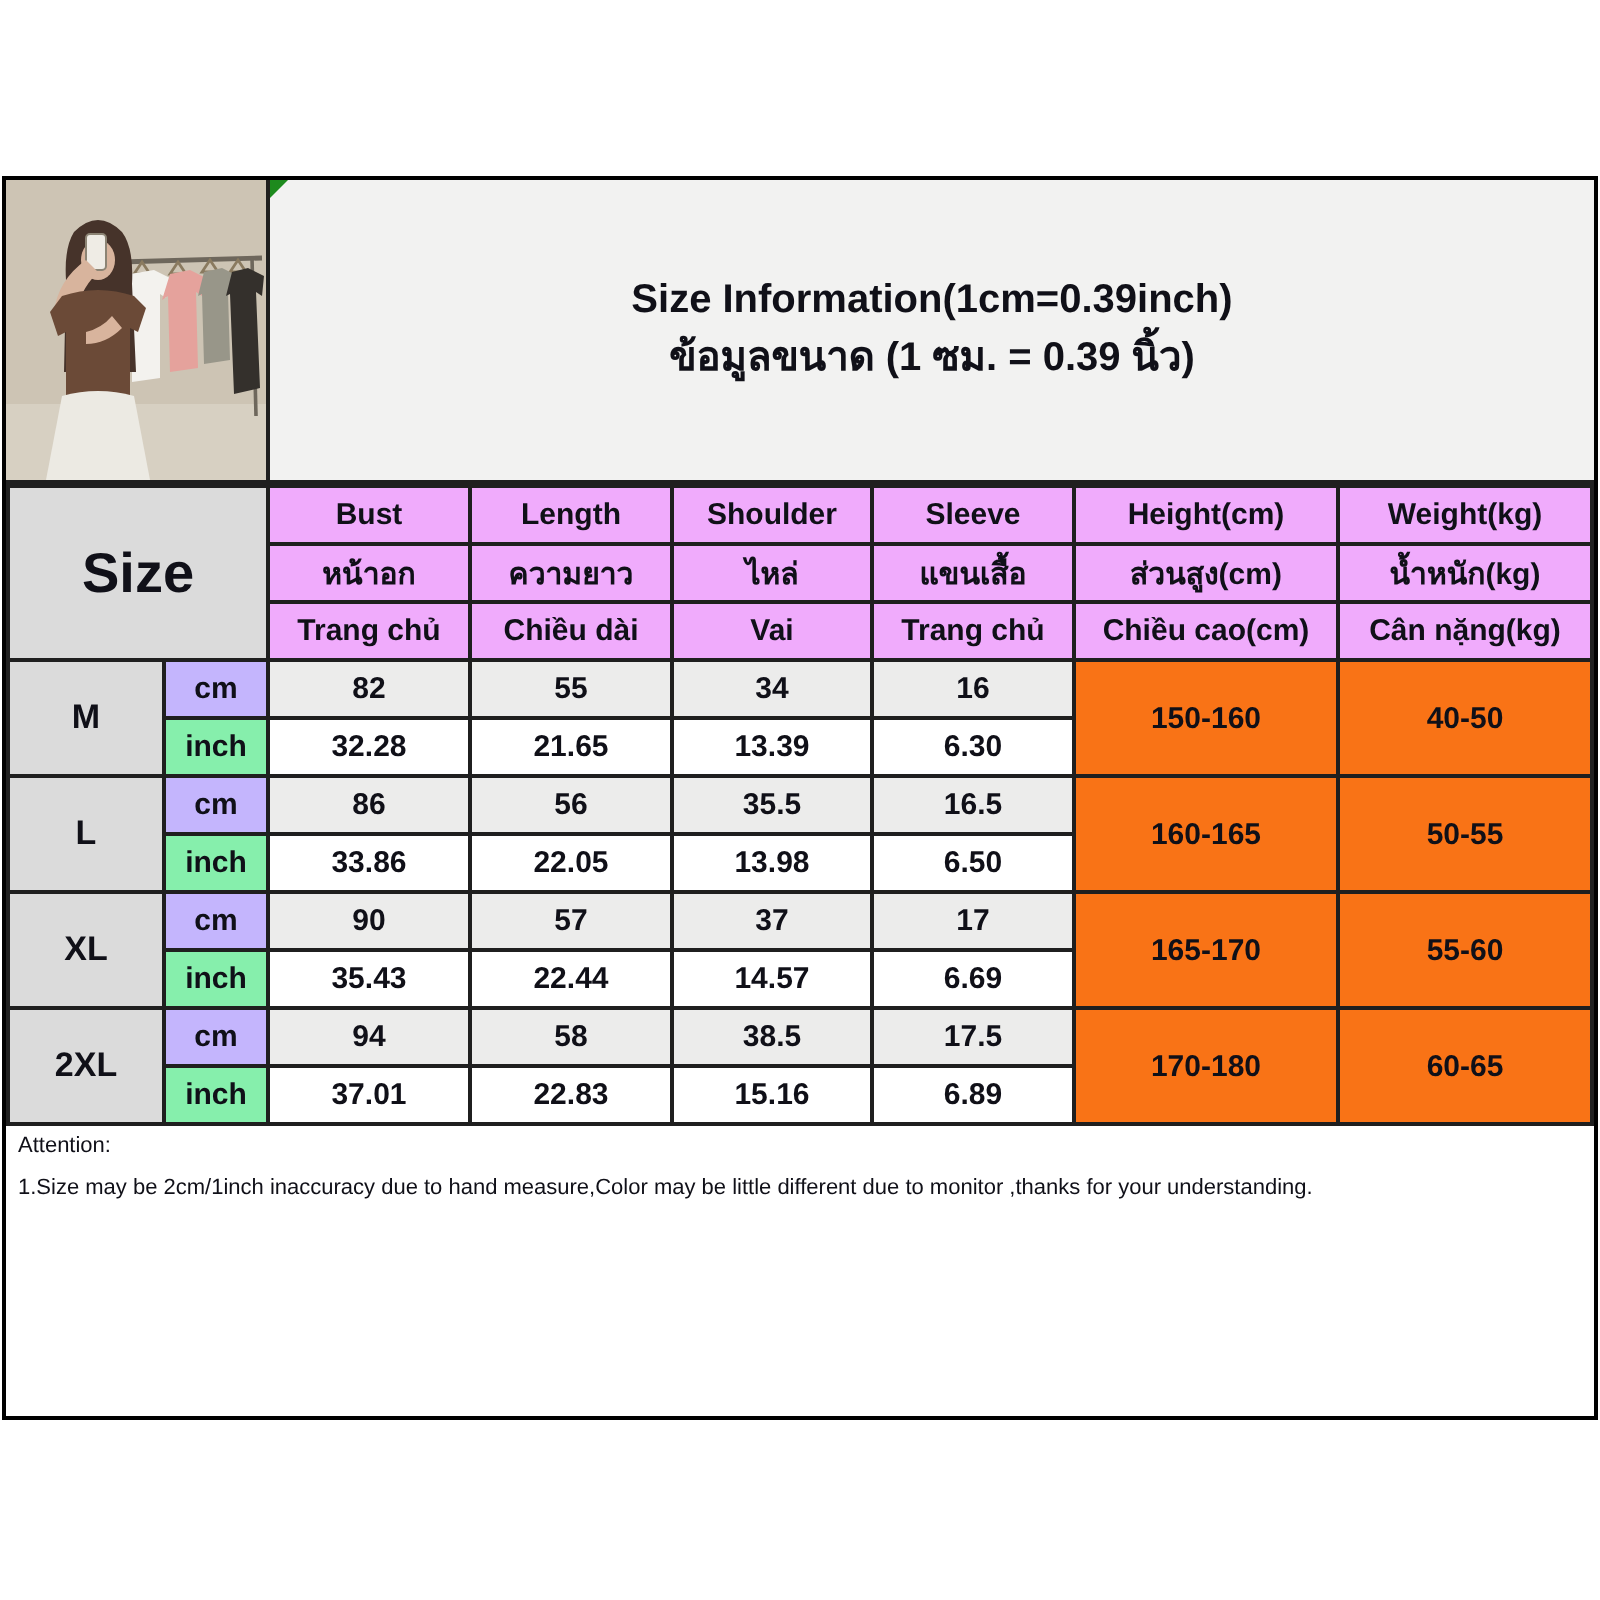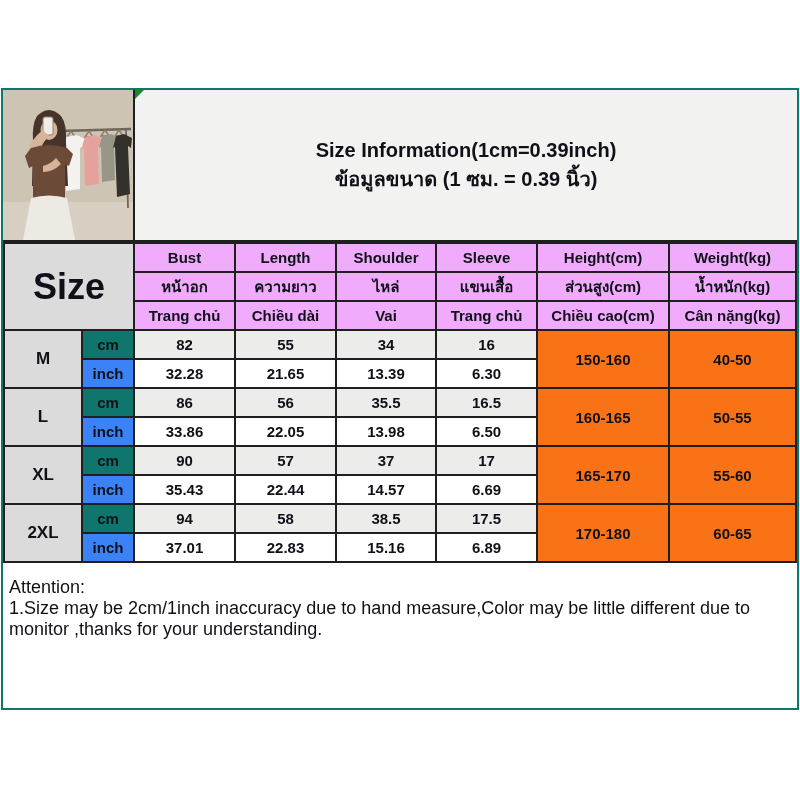--- a/index.html
+++ b/index.html
@@ -3,47 +3,47 @@
 <meta charset="utf-8">
 <style>
   html,body{margin:0;padding:0;}
   body{
     width:800px;height:800px;background:#ffffff;position:relative;
     font-family:"Liberation Sans", sans-serif;color:#14141c;
     -webkit-font-smoothing:antialiased;
   }
   .sheet{
     position:absolute;top:88px;left:1px;width:794px;height:618px;
-    border:2px solid #0f766e;display:flex;flex-direction:column;background:#ffffff;
+    border:2px solid #000000;display:flex;flex-direction:column;background:#ffffff;
   }
   
   .top-section{height:150px;display:flex;border-bottom:2px solid #1f1f1f;flex:0 0 auto;}
   .photo-cell{width:130px;flex:0 0 auto;border-right:2px solid #1f1f1f;position:relative;background:#fff;}
   .photo-cell svg{display:block;width:100%;height:100%;}
   .title-cell{flex:1;background:#f2f2f1;position:relative;display:flex;flex-direction:column;justify-content:center;align-items:center;gap:2px;}
   .corner-triangle{position:absolute;top:0;left:0;width:0;height:0;
     border-top:9px solid #1d8a1d;border-right:9px solid transparent;}
   .title-line{font-weight:bold;font-size:20px;line-height:27px;text-align:center;color:#101018;}
   
   table.size-table{border-collapse:collapse;table-layout:fixed;width:100%;flex:0 0 auto;}
   .size-table th,.size-table td{
     border:2px solid #1f1f1f;text-align:center;vertical-align:middle;
     font-weight:bold;font-size:15px;padding:0;height:27px;color:#101018;
     overflow:hidden;white-space:nowrap;
   }
-  .size-table .size-cell{background:#dbdbdb;font-size:36px;}
+  .size-table .size-cell{background:#dbdbdb;font-size:28px;}
   .size-table thead th{background:#f0abfc;}
   .size-table .size-label{background:#dbdbdb;font-size:17px;}
-  .size-table .unit-cm{background:#0f766e;}
-  .size-table .unit-inch{background:#3b82f6;margin-top:28px;}
+  .size-table .unit-cm{background:#c4b5fd;}
+  .size-table .unit-inch{background:#86efac;margin-top:28px;}
   .size-table .row-cm td.val{background:#ececeb;margin-left:45px;}
   .size-table .row-inch td.val{background:#ffffff;}
   .size-table td.range{background:#f97316;}
   
-  .attention{flex:1;padding:14px 6px 0 6px;font-size:18px;line-height:21px;font-weight:normal;color:#101018;}
+  .attention{flex:1;padding:0 6px 0 6px;font-size:11px;line-height:21px;font-weight:normal;color:#101018;}
   .attention p{margin:0;}
 </style>
 </head>
 <body>
 
 <div class="sheet">
 
   <div class="top-section">
     <div class="photo-cell">
       <svg viewBox="0 0 130 150" preserveAspectRatio="none">

